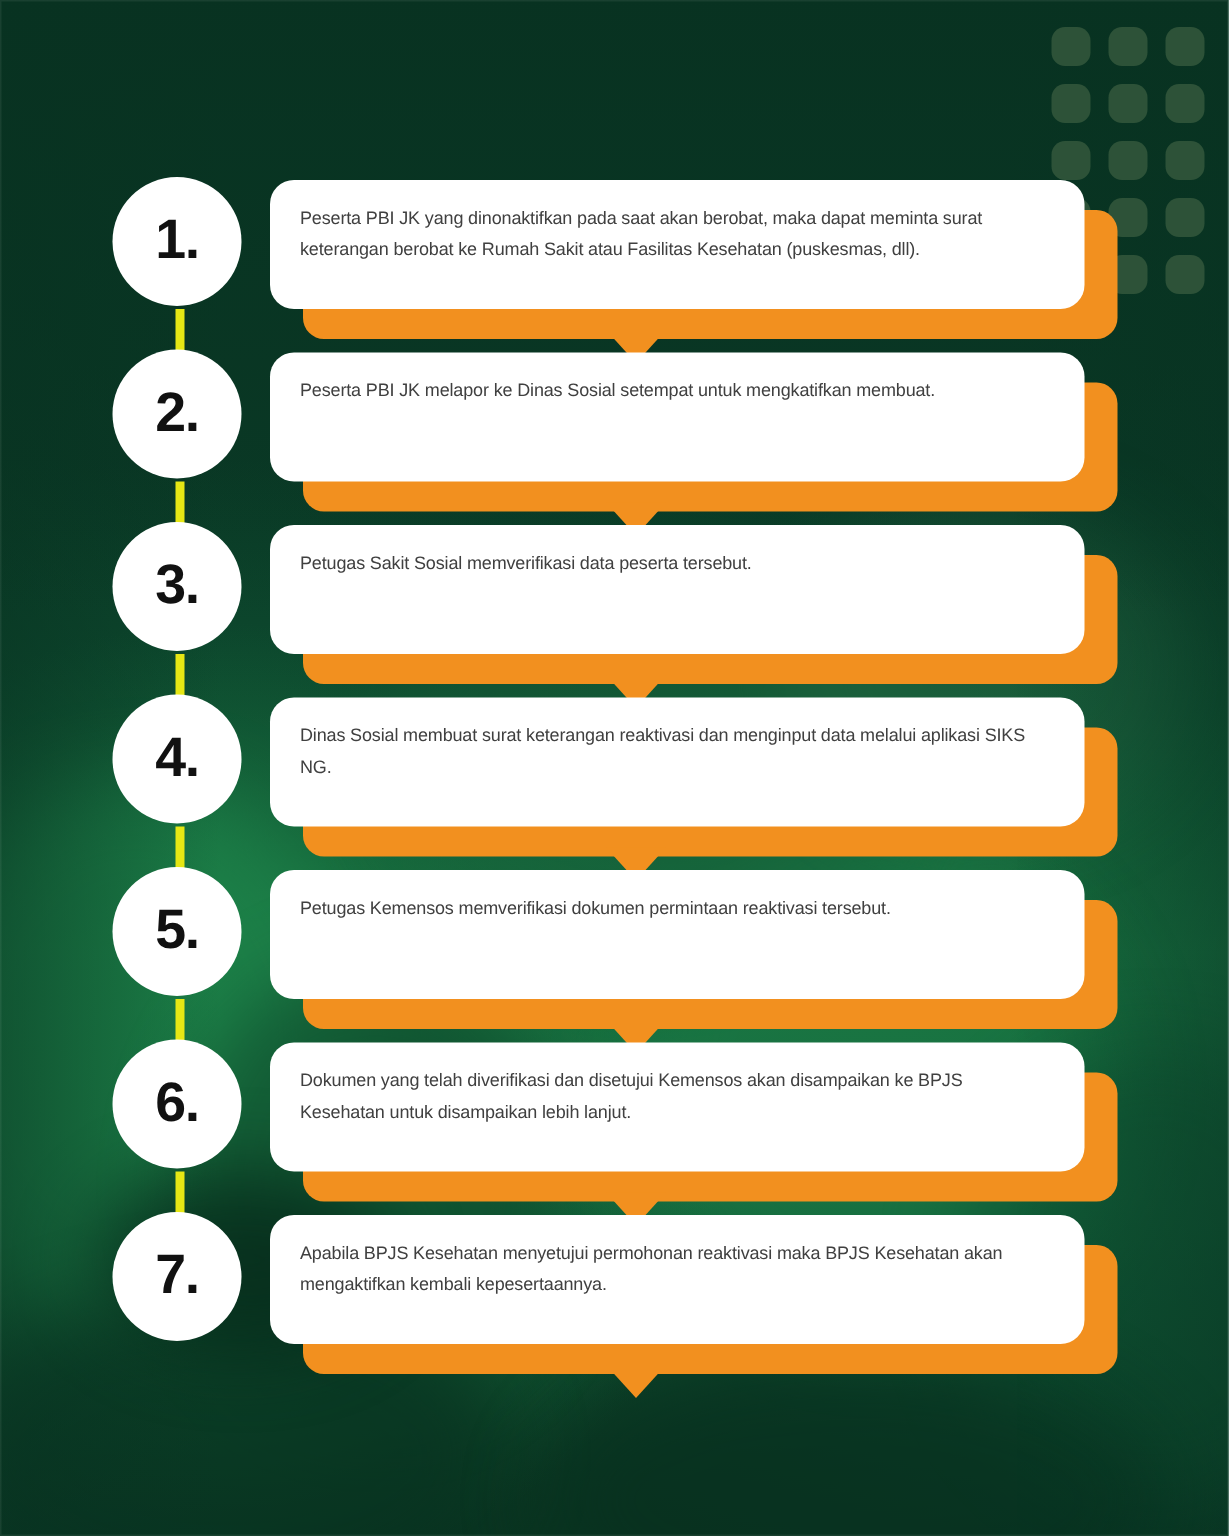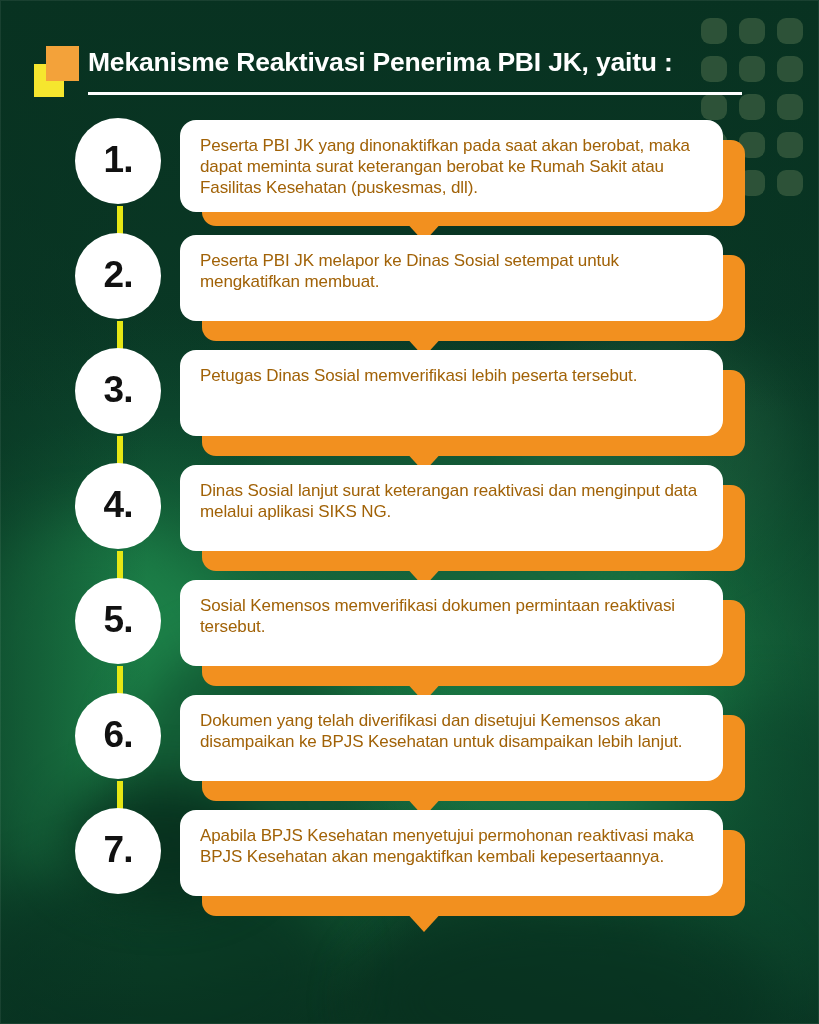--- a/index.html
+++ b/index.html
@@ -171,23 +171,23 @@
   }
   .card {
     position:absolute;
     left:0; top:0;
     width:543px; min-height:86px;
     background:#ffffff;
     border-radius:16px;
     padding:15px 22px 14px 20px;
   }
   .card p {
-    font-size:17px;
+    font-size:12px;
     line-height:21px;
-    color:#a16207;
+    color:#404040;
     letter-spacing:-.1px;
   }
 
   
   .footer {
     position:absolute;
     left:0; top:918px;
     width:819px; height:106px;
   }
 </style>
@@ -222,28 +222,20 @@
       <i></i>
       <i></i>
       <i></i>
       <i></i>
       <i></i>
       <i></i>
       <i></i>
       <i></i>
     </div>
 
-  <div class="header">
-    <div class="logo-mark">
-      <span class="sq-y"></span>
-      <span class="sq-o"></span>
-    </div>
-    <div class="header-title">Mekanisme Reaktivasi Penerima PBI JK, yaitu :</div>
-    <div class="header-rule"></div>
-  </div>
 
   <div class="steps" id="steps">
       <div class="step">
         <div class="connector" style="top: 88px; height: 33px;"></div>
         <div class="bubble-circle" style="top: 0px;">
           <span>1.</span>
         </div>
         <div class="card-wrap" style="top: 2px;">
           <div class="card-shadow"></div>
           <div class="card-tail"></div>
@@ -267,47 +259,47 @@
       </div>
       <div class="step">
         <div class="connector" style="top: 88px; height: 33px;"></div>
         <div class="bubble-circle" style="top: 0px;">
           <span>3.</span>
         </div>
         <div class="card-wrap" style="top: 2px;">
           <div class="card-shadow"></div>
           <div class="card-tail"></div>
           <div class="card">
-            <p>Petugas Dinas Sosial memverifikasi lebih peserta tersebut.</p>
+            <p>Petugas Sakit Sosial memverifikasi data peserta tersebut.</p>
           </div>
         </div>
       </div>
       <div class="step">
         <div class="connector" style="top: 88px; height: 33px;"></div>
         <div class="bubble-circle" style="top: 0px;">
           <span>4.</span>
         </div>
         <div class="card-wrap" style="top: 2px;">
           <div class="card-shadow"></div>
           <div class="card-tail"></div>
           <div class="card">
-            <p>Dinas Sosial lanjut surat keterangan reaktivasi dan menginput data melalui aplikasi SIKS NG.</p>
+            <p>Dinas Sosial membuat surat keterangan reaktivasi dan menginput data melalui aplikasi SIKS NG.</p>
           </div>
         </div>
       </div>
       <div class="step">
         <div class="connector" style="top: 88px; height: 33px;"></div>
         <div class="bubble-circle" style="top: 0px;">
           <span>5.</span>
         </div>
         <div class="card-wrap" style="top: 2px;">
           <div class="card-shadow"></div>
           <div class="card-tail"></div>
           <div class="card">
-            <p>Sosial Kemensos memverifikasi dokumen permintaan reaktivasi tersebut.</p>
+            <p>Petugas Kemensos memverifikasi dokumen permintaan reaktivasi tersebut.</p>
           </div>
         </div>
       </div>
       <div class="step">
         <div class="connector" style="top: 88px; height: 33px;"></div>
         <div class="bubble-circle" style="top: 0px;">
           <span>6.</span>
         </div>
         <div class="card-wrap" style="top: 2px;">
           <div class="card-shadow"></div>

